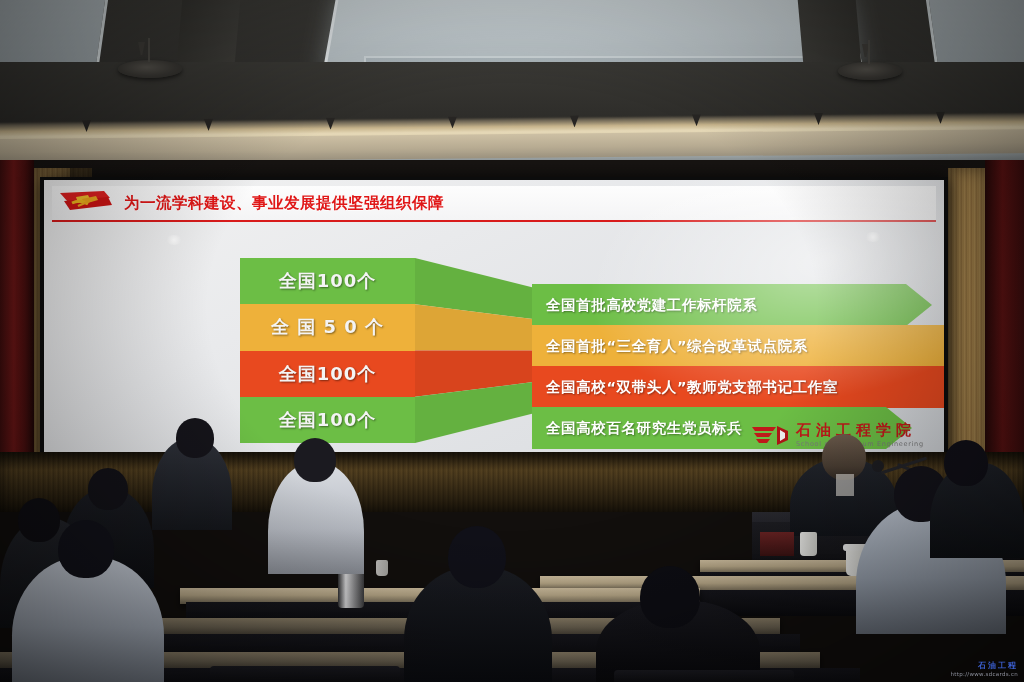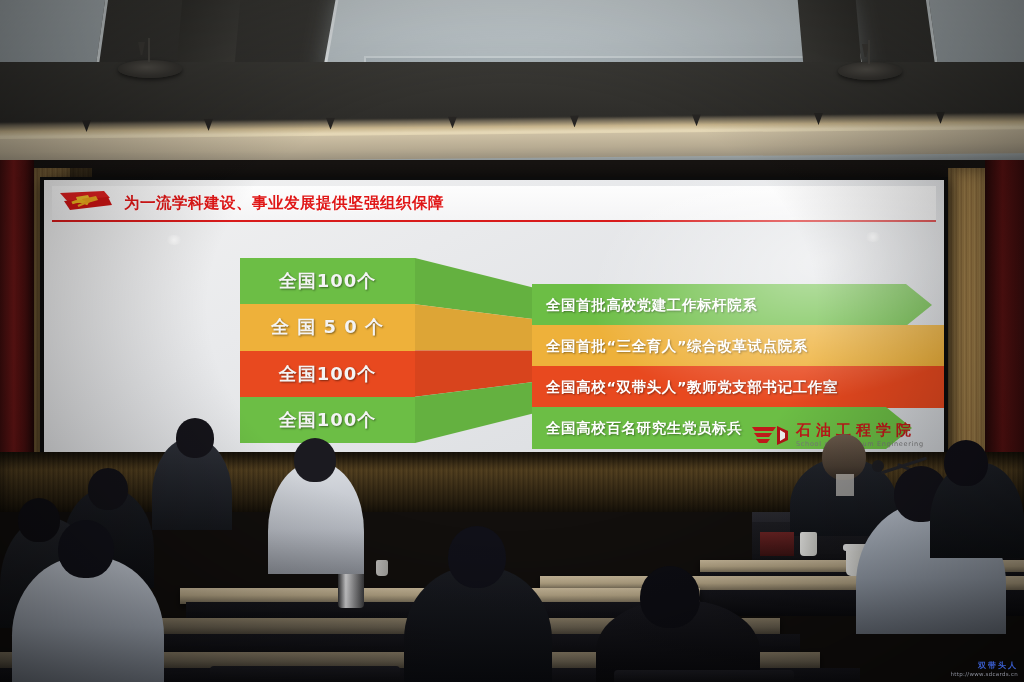--- a/index.html
+++ b/index.html
@@ -359,17 +359,17 @@
     <div style="position:absolute;left:210px;top:226px;width:190px;height:18px;
       background:linear-gradient(180deg,#1c1c22,#0b0b0e);border-radius:4px;"></div>
     <div style="position:absolute;left:614px;top:230px;width:180px;height:14px;
       background:linear-gradient(180deg,#1c1c22,#0b0b0e);border-radius:4px;"></div>
   </div>
 
   <div class="vig"></div>
 
   <div class="watermark">
     <div class="wm-cn">
-      <span style="color:#3b5fd0">双带头人</span>
+      <span style="color:#3b5fd0">石油工程</span>
     </div>
     <div class="wm-url">http://www.sdcards.cn</div>
   </div>
 </div>
 
 </body></html>

